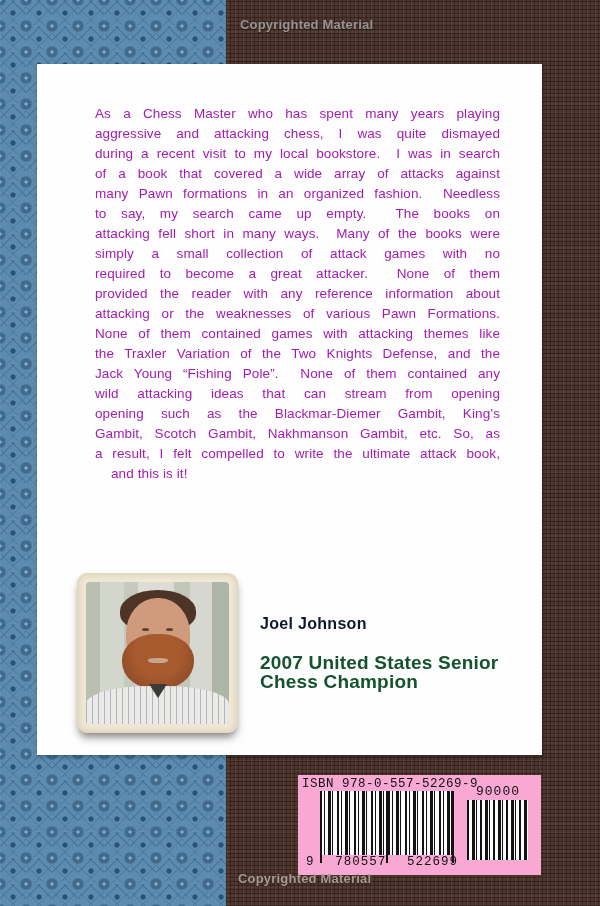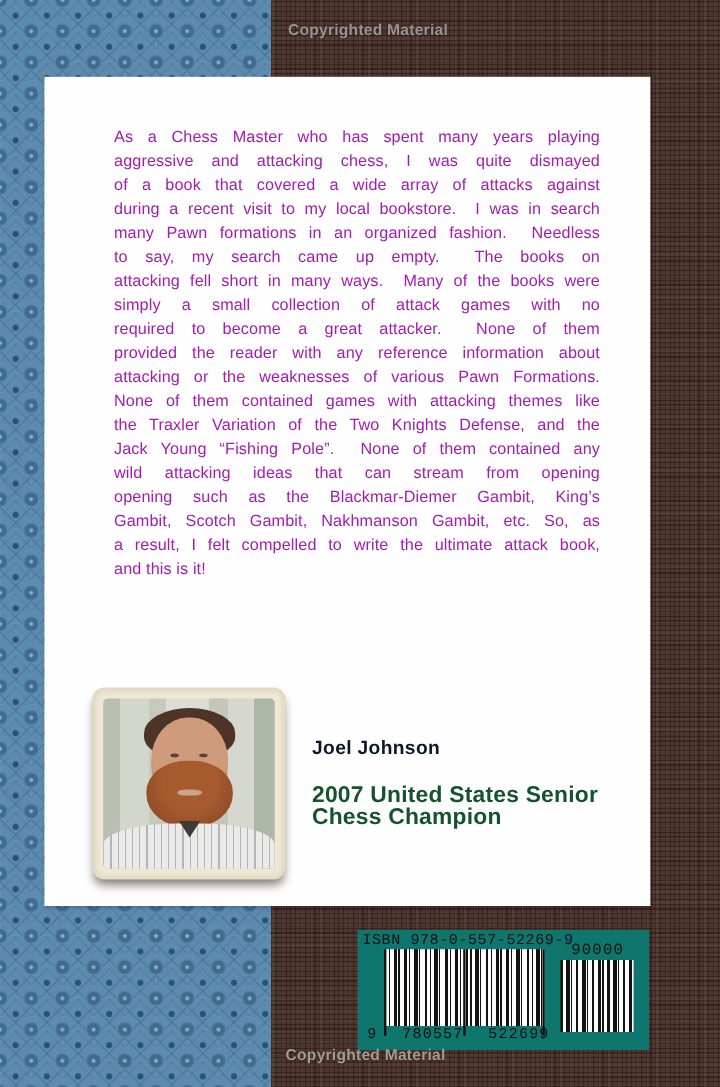--- a/index.html
+++ b/index.html
@@ -44,21 +44,21 @@
     position:absolute;left:37px;top:64px;width:505px;height:691px;
     background:#fefefe;box-shadow:1px 2px 4px rgba(0,0,0,.25);
   }
   .blurb{
     position:absolute;left:58px;top:40px;width:405px;
     color:#a21caf;font-size:13.5px;letter-spacing:.1px;line-height:20px;
   }
   .blurb-line{
     text-align:justify;text-align-last:justify;white-space:pre-wrap;height:20px;overflow:visible;
   }
-  .blurb-line:last-child{text-align-last:left;}
+  .blurb-line:last-child{text-align-last:left;margin-left:16px;}
   
   .photo-frame{
     position:absolute;left:40px;top:509px;width:161px;height:160px;
     background:#efe8d5;border:1px solid #e0d7bf;border-radius:10px;
     box-shadow:0 6px 8px -2px rgba(35,25,18,.55), inset 0 0 6px rgba(190,175,140,.5);
     box-sizing:border-box;
   }
   .photo{
     position:absolute;left:8px;top:8px;width:143px;height:142px;border-radius:4px;overflow:hidden;
     background:
@@ -93,21 +93,21 @@
   }
   
   .caption-name{
     position:absolute;left:223px;top:551px;color:#0f172a;font-weight:bold;font-size:16px;letter-spacing:.3px;
   }
   .caption-title{
     position:absolute;left:223px;top:589px;color:#14532d;font-weight:bold;font-size:19px;line-height:19px;letter-spacing:.2px;
   }
   
   .barcode-box{
-    position:absolute;left:298px;top:775px;width:243px;height:100px;background:#0f766e;
+    position:absolute;left:298px;top:775px;width:243px;height:100px;background:#f9a8d4;
     font-family:"Liberation Mono",monospace;color:#111;
   }
   .isbn-line{position:absolute;left:2px;top:2px;width:180px;text-align:center;font-size:12.5px;letter-spacing:.5px;}
   .ean-bars{
     position:absolute;left:22px;top:16px;width:134px;height:64px;
     background:repeating-linear-gradient(90deg,
       #121212 0 2px, #fbfbfb 2px 4px,
       #121212 4px 5px, #fbfbfb 5px 8px,
       #121212 8px 11px, #fbfbfb 11px 12px,
       #121212 12px 13px, #fbfbfb 13px 17px);
@@ -133,22 +133,22 @@
 <div class="cover">
   <div class="blue-strip"></div>
   <div class="brown-bg"></div>
 
   <div class="watermark top">Copyrighted Material</div>
 
   <div class="card">
     <div class="blurb">
         <div class="blurb-line">As a Chess Master who has spent many years playing</div>
         <div class="blurb-line">aggressive and attacking chess, I was quite dismayed</div>
+        <div class="blurb-line">during a recent visit to my local bookstore.  I was in search</div>
         <div class="blurb-line">of a book that covered a wide array of attacks against</div>
-        <div class="blurb-line">during a recent visit to my local bookstore.  I was in search</div>
         <div class="blurb-line">many Pawn formations in an organized fashion.  Needless</div>
         <div class="blurb-line">to say, my search came up empty.  The books on</div>
         <div class="blurb-line">attacking fell short in many ways.  Many of the books were</div>
         <div class="blurb-line">simply a small collection of attack games with no</div>
         <div class="blurb-line">required to become a great attacker.  None of them</div>
         <div class="blurb-line">provided the reader with any reference information about</div>
         <div class="blurb-line">attacking or the weaknesses of various Pawn Formations.</div>
         <div class="blurb-line">None of them contained games with attacking themes like</div>
         <div class="blurb-line">the Traxler Variation of the Two Knights Defense, and the</div>
         <div class="blurb-line">Jack Young “Fishing Pole”.  None of them contained any</div>

